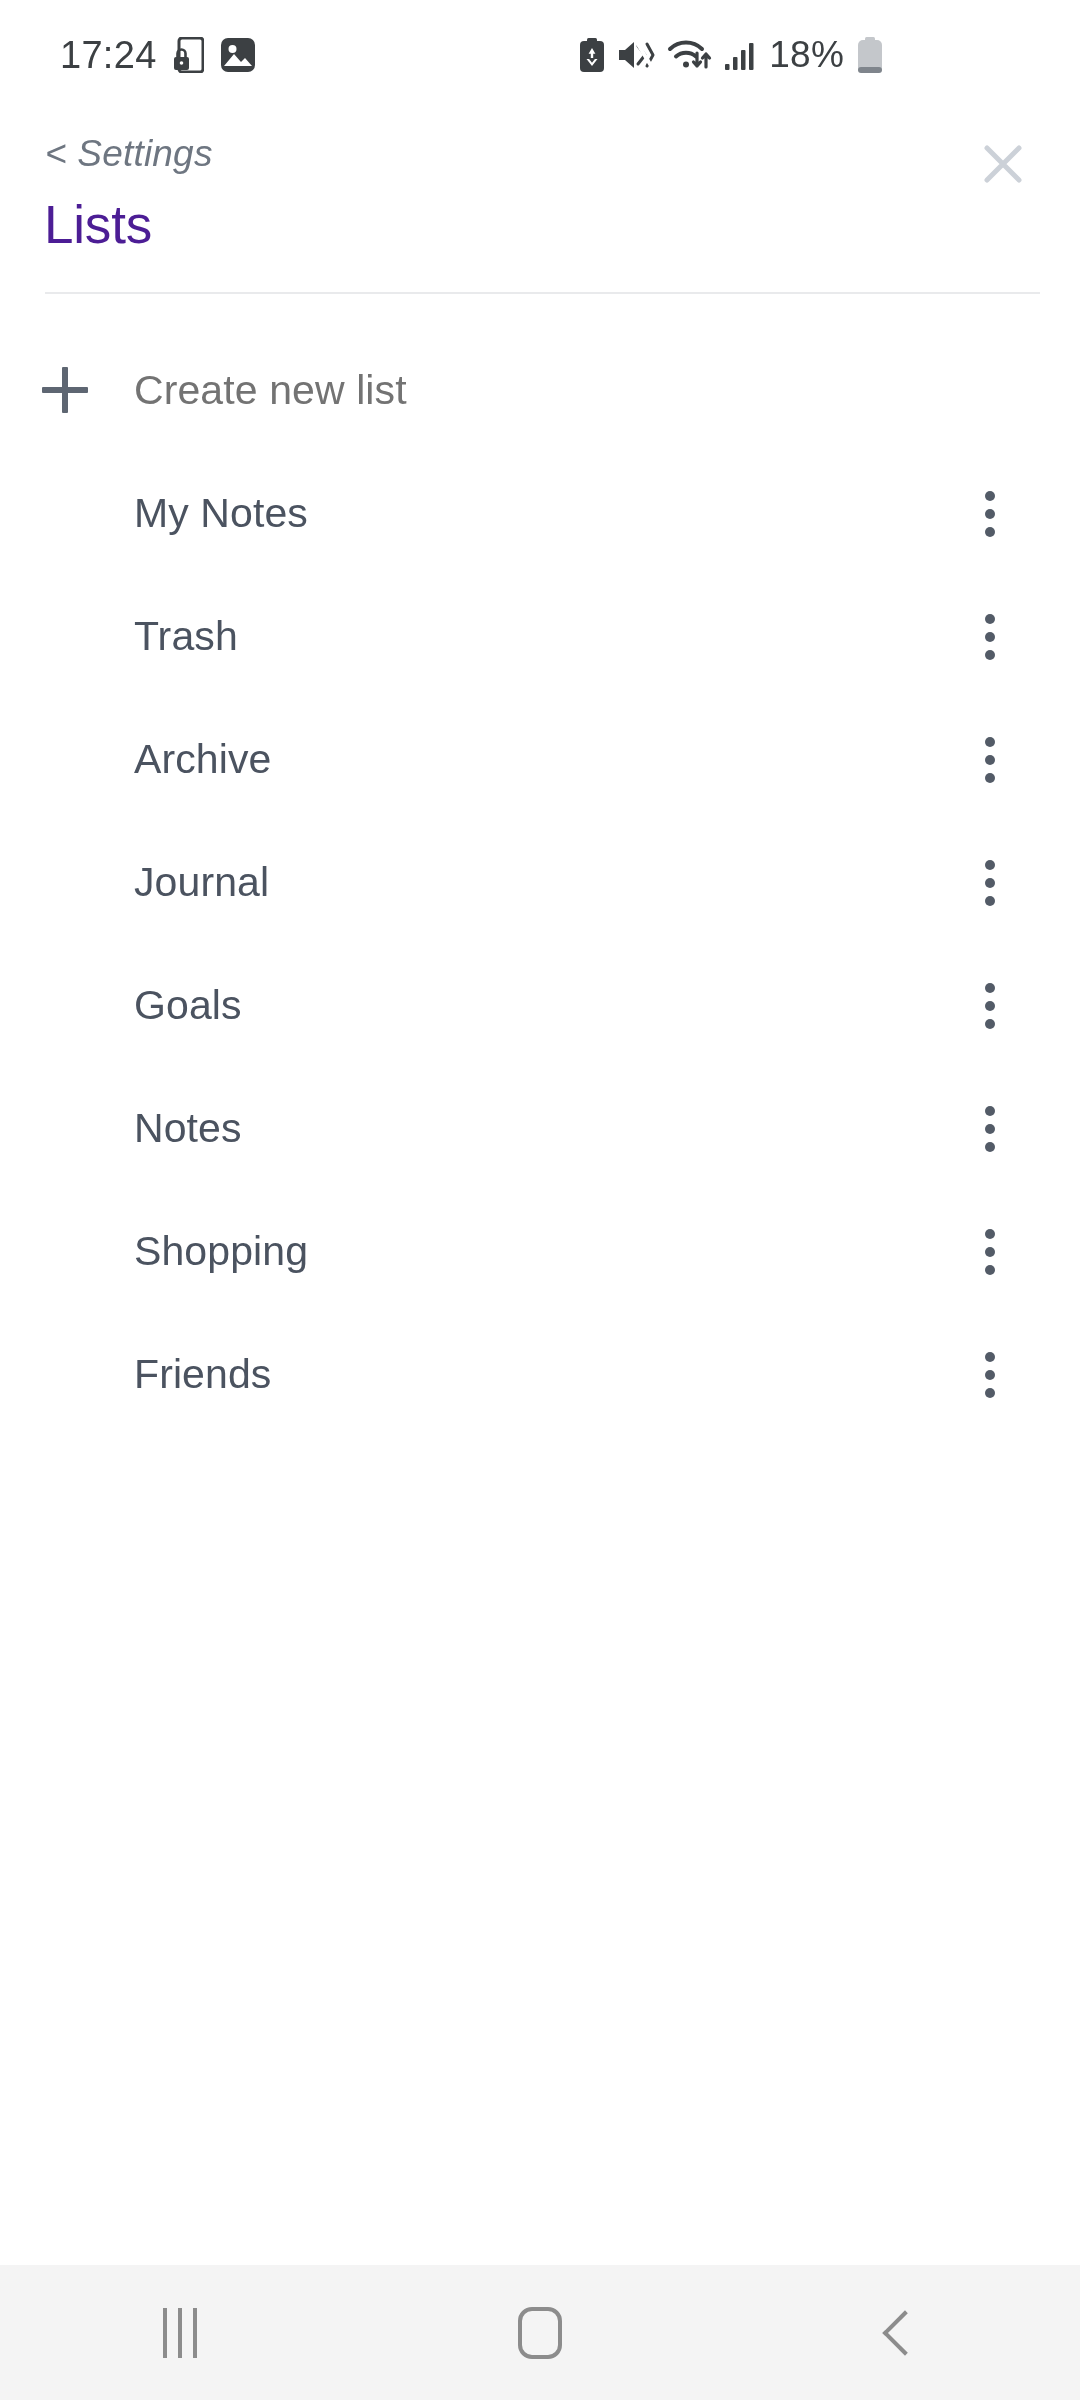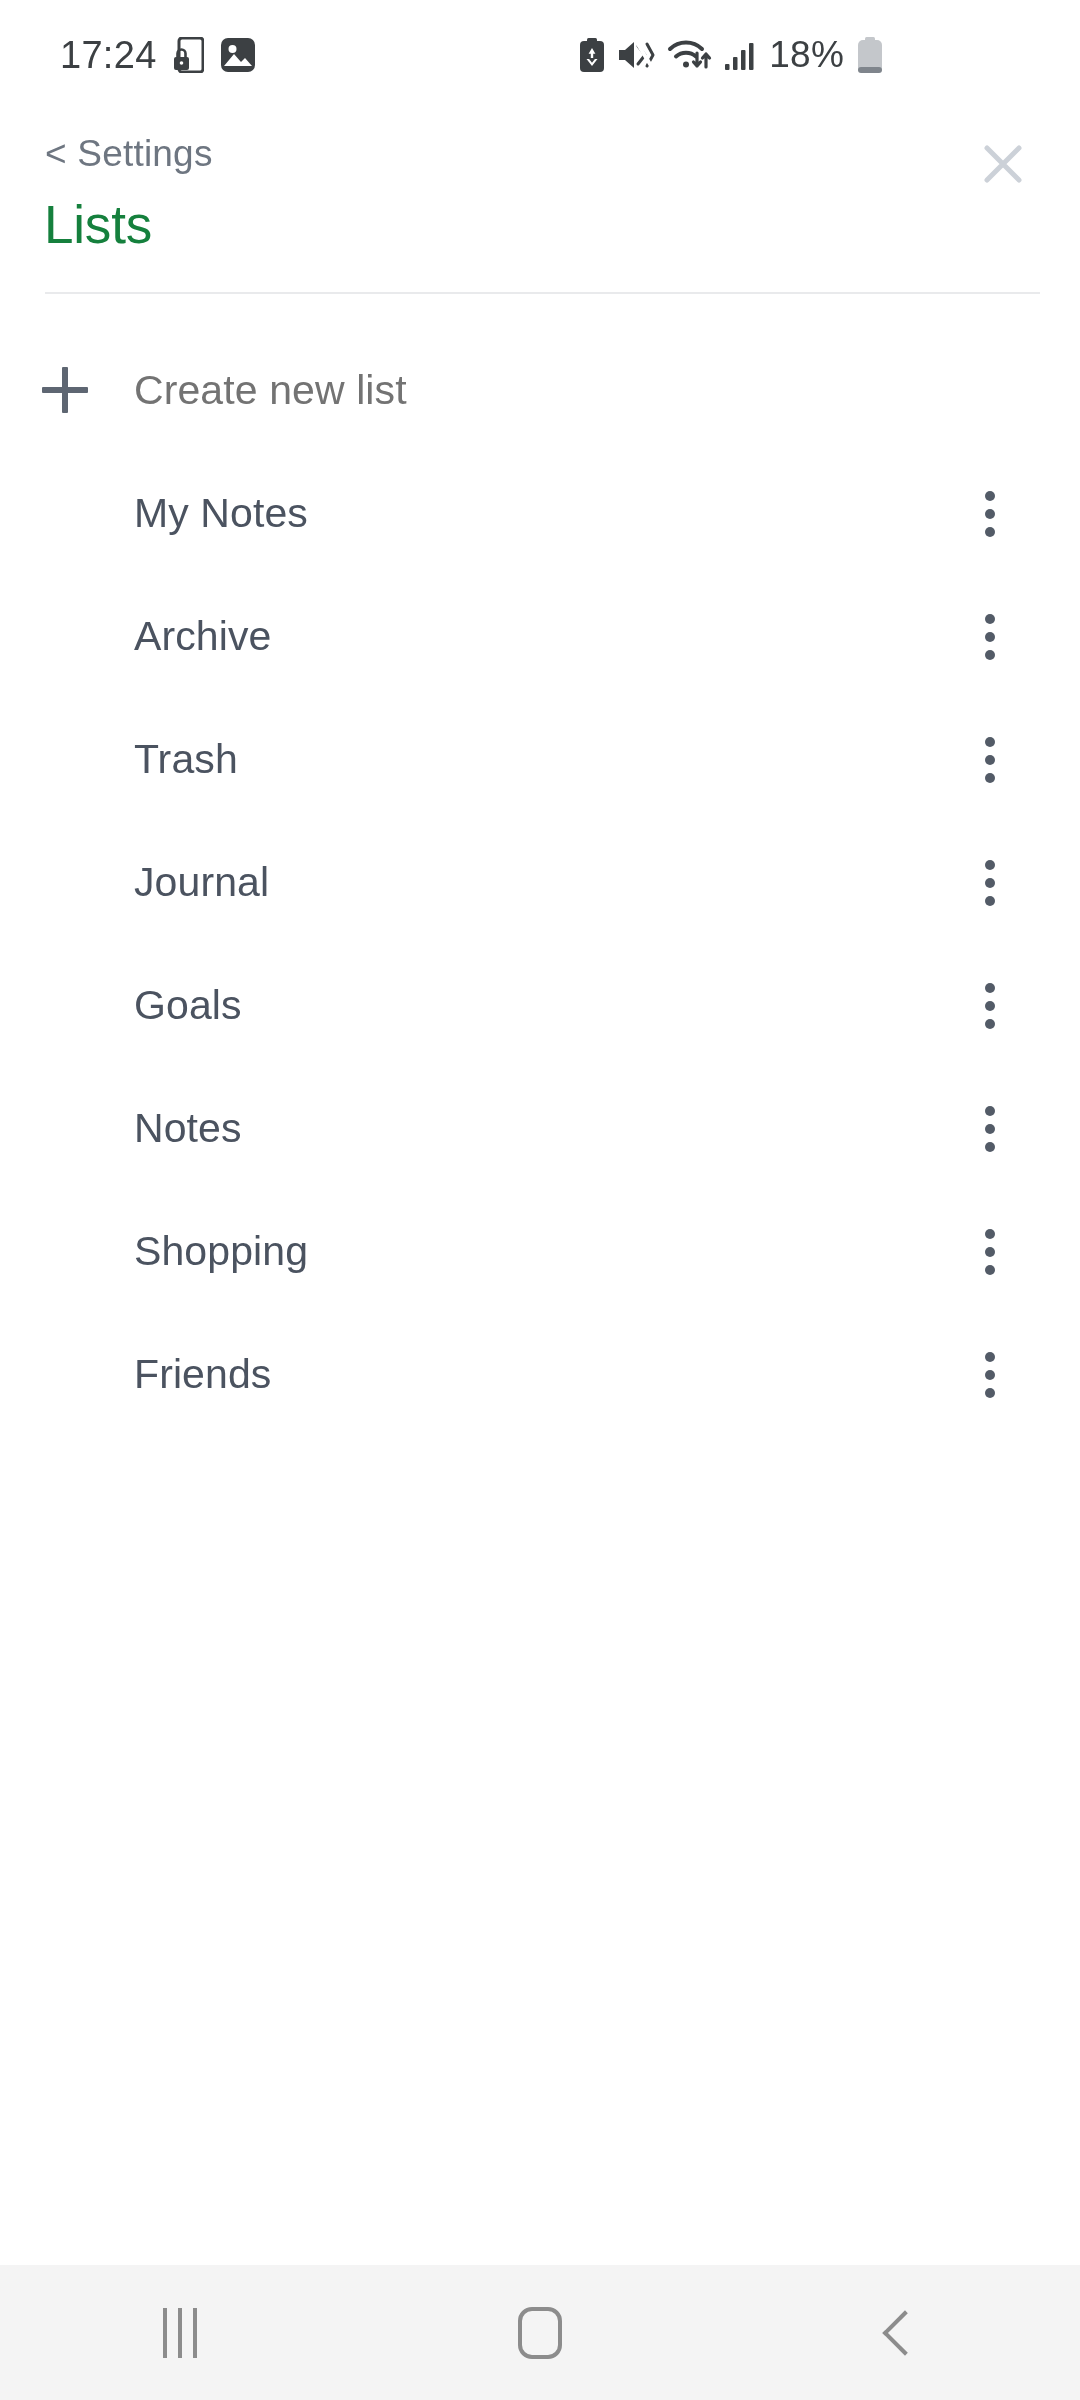--- a/index.html
+++ b/index.html
@@ -63,27 +63,28 @@
   }
   .breadcrumb {
     position: absolute;
     left: 45px;
     top: 25px;
     font-size: 37px;
     color: #6e7681;
     letter-spacing: 0.2px;
     white-space: nowrap;
     line-height: 1;
+    font-style: italic;
   }
   .page-title {
     position: absolute;
     left: 44px;
     top: 88px;
     font-size: 53px;
-    color: #15803d;
+    color: #4c1d95;
     letter-spacing: -0.2px;
     line-height: 1;
     text-align: right;
   }
   .close-btn {
     position: absolute;
     right: 42px;
     top: 21px;
     width: 70px;
     height: 70px;
@@ -325,29 +326,29 @@
   <div class="lists" id="lists-container">
       <div class="list-row">
         <span class="list-label">My Notes</span>
         <span class="kebab">
           <span></span>
           <span></span>
           <span></span>
         </span>
       </div>
       <div class="list-row">
+        <span class="list-label">Trash</span>
+        <span class="kebab">
+          <span></span>
+          <span></span>
+          <span></span>
+        </span>
+      </div>
+      <div class="list-row">
         <span class="list-label">Archive</span>
-        <span class="kebab">
-          <span></span>
-          <span></span>
-          <span></span>
-        </span>
-      </div>
-      <div class="list-row">
-        <span class="list-label">Trash</span>
         <span class="kebab">
           <span></span>
           <span></span>
           <span></span>
         </span>
       </div>
       <div class="list-row">
         <span class="list-label">Journal</span>
         <span class="kebab">
           <span></span>

